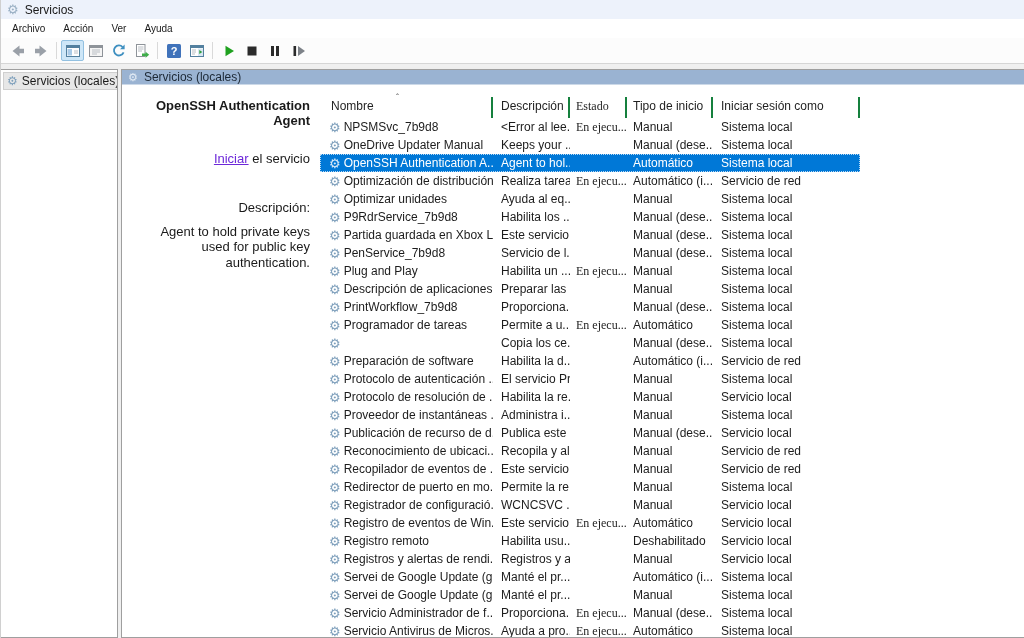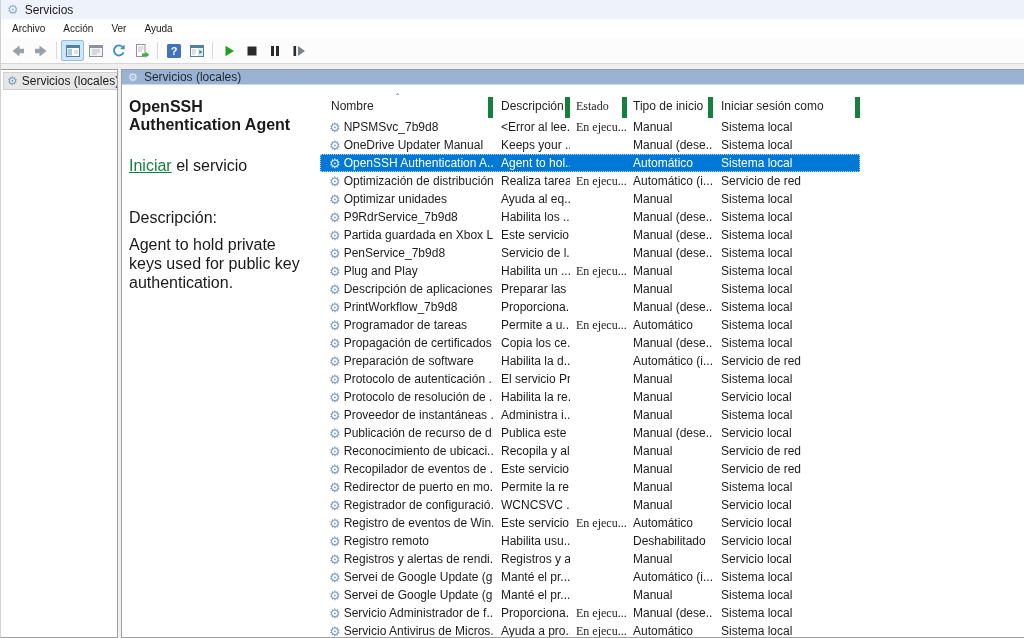--- a/index.html
+++ b/index.html
@@ -38,31 +38,31 @@
 
   .gutter { width:3px; flex:none; background:#efefef; }
 
   .middle { flex:1; border:1px solid #9f9f9f; border-right:none; background:#fff; display:flex; flex-direction:column; overflow:hidden; }
   .band { height:15px; flex:none; background:#9ab3d2; border-bottom:1px solid #ccd9e8; display:flex; align-items:center; gap:6px; padding-left:6px; font-size:12px; color:#1c2835; }
   .band .gear { font-size:11px; color:#e4ecf5; }
 
   .content { flex:1; display:flex; background:#fff; overflow:hidden; }
 
   
-  .info-panel { width:198px; flex:none; padding:13px 10px 0 7px; font-size:16px; }
+  .info-panel { width:198px; flex:none; padding:13px 10px 0 7px; font-size:13px;text-align:right; }
   .info-title { font-weight:bold; margin-bottom:23px; }
   .start-line { margin-bottom:34px; }
-  .link { color:#15803d; text-decoration:underline; cursor:pointer; }
+  .link { color:#6d28d9; text-decoration:underline; cursor:pointer; }
   .desc-label { margin-bottom:9px; }
   .desc-text { line-height:1.18; }
 
   
   .list-panel { flex:1; background:#fff; margin-top:-5px; border-radius:9px 0 0 0; overflow:hidden; }
   .list-header { display:flex; margin-top:12px; height:26px; align-items:flex-end; }
-  .hcell { font-size:12px; color:#1f1f1f; border-right:5px solid #15803d; height:21px; line-height:19px; white-space:nowrap; position:relative; cursor:default; }
+  .hcell { font-size:12px; color:#1f1f1f; border-right:2px solid #15803d; height:21px; line-height:19px; white-space:nowrap; position:relative; cursor:default; }
   .sort-caret { position:absolute; top:-9px; left:76px; font-size:9px; color:#606060; }
 
   .row { display:flex; height:18px; align-items:center; font-size:12px; color:#1c1c1c; width:540px; cursor:default; }
   .row.selected { background:#0078d7; color:#fff; outline:1px dotted #b9d9f3; outline-offset:-1px; }
   .cell { white-space:nowrap; overflow:hidden; height:18px; line-height:18px; }
   .name-cell { display:flex; align-items:center; }
   .row .gear { font-size:13px; margin-right:3px; flex:none; }
   .row.selected .gear { color:#d7e8f8; }
   .name-text { white-space:nowrap; overflow:hidden; }
 
@@ -351,21 +351,20 @@
                   <span class="name-text">Programador de tareas</span>
                 </span>
                 <span class="cell c1">Permite a u...</span>
                 <span class="cell c2">En ejecu...</span>
                 <span class="cell c3">Automático</span>
                 <span class="cell c4">Sistema local</span>
               </div>
               <div class="row">
                 <span class="cell name-cell c0">
                   <span class="gear">⚙</span>
-                  <span class="name-text">Propagación de certificados</span>
                 </span>
                 <span class="cell c1">Copia los ce...</span>
                 <span class="cell c2"></span>
                 <span class="cell c3">Manual (dese...</span>
                 <span class="cell c4">Sistema local</span>
               </div>
               <div class="row">
                 <span class="cell name-cell c0">
                   <span class="gear">⚙</span>
                   <span class="name-text">Preparación de software</span>

